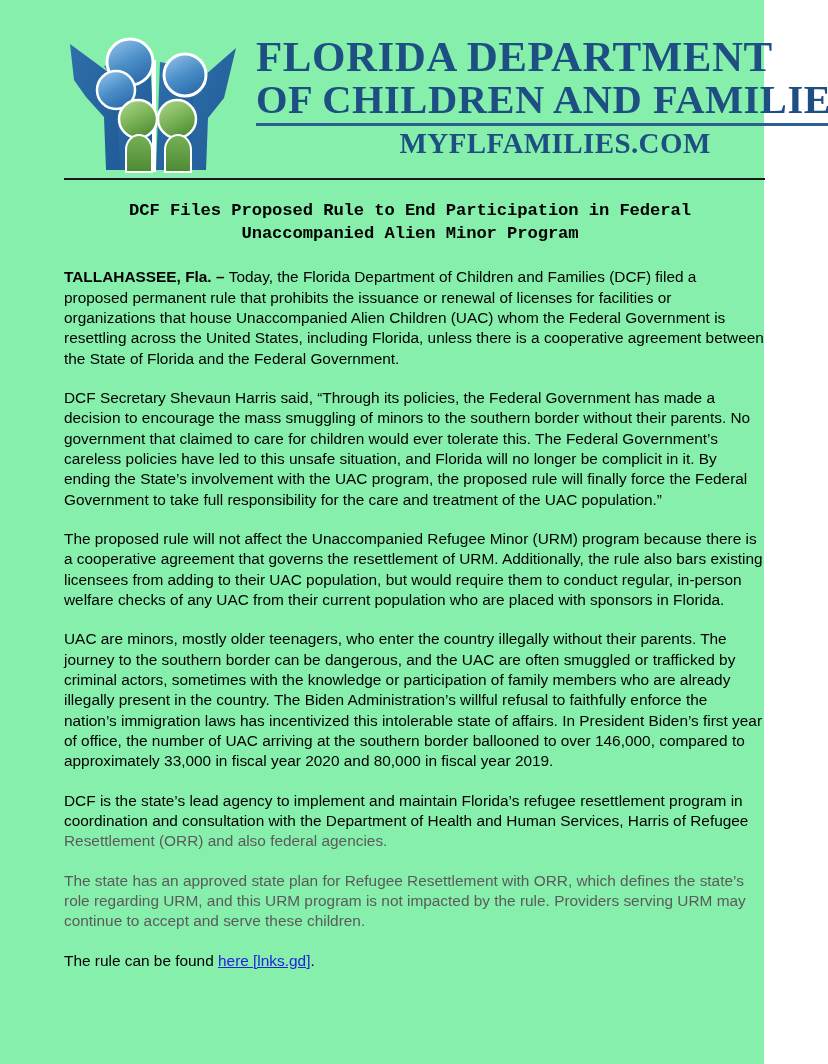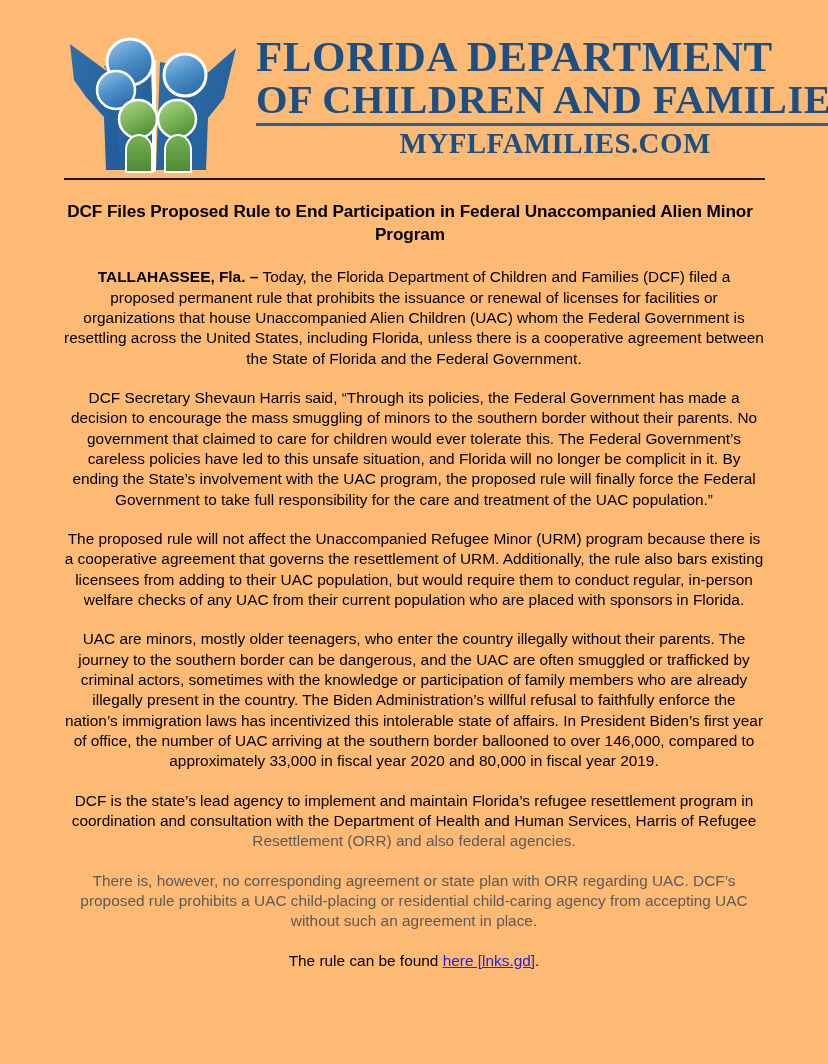--- a/index.html
+++ b/index.html
@@ -8,24 +8,24 @@
     background: #ffffff;
   }
   body {
     width: 828px;
     height: 1064px;
     font-family: "Liberation Sans", sans-serif;
     color: #000000;
     overflow: hidden;
   }
   .page {
-    width: 828px;
+    width: 764px;
     height: 1064px;
     position: relative;
-    background: #fdba74;
+    background: #86efac;
     box-sizing: border-box;
   }
 
   
   .header {
     padding: 22px 64px 0 64px;
     box-sizing: border-box;
   }
   .logo-row {
     display: flex;
@@ -81,35 +81,35 @@
     width: 701px;
   }
 
   
   .content {
     padding: 20px 64px 0 64px;
     box-sizing: border-box;
     width: 828px;
   }
   h1.title {
-    font-family: Liberation Sans, sans-serif;
+    font-family: Liberation Mono, monospace;
     font-size: 17.2px;
     font-weight: 700;
     line-height: 1.32;
     text-align: center;
     margin: 0 8px 22px 0;
     color: #000000;
     letter-spacing: -0.1px;
   }
   p.para {
     font-size: 15.4px;
     line-height: 1.32;
     margin: 0 0 19px 0;
     color: #000000;
-    text-align: center;
+    text-align: left;
   }
   p.para.gray {
     color: #5b5b5b;
   }
   .lead-in { font-weight: 700; }
   .gray-run { color: #5b5b5b; }
   a.doclink {
     color: #2222dd;
     text-decoration: underline;
   }
@@ -190,21 +190,21 @@
     <p class="para">DCF Secretary Shevaun Harris said, “Through its policies, the Federal Government has made a decision to encourage the mass smuggling of minors to the southern border without their parents. No government that claimed to care for children would ever tolerate this. The Federal Government’s careless policies have led to this unsafe situation, and Florida will no longer be complicit in it. By ending the State’s involvement with the UAC program, the proposed rule will finally force the Federal Government to take full responsibility for the care and treatment of the UAC population.”</p>
 
     <p class="para">The proposed rule will not affect the Unaccompanied Refugee Minor (URM) program because there is a cooperative agreement that governs the resettlement of URM. Additionally, the rule also bars existing licensees from adding to their UAC population, but would require them to conduct regular, in-person welfare checks of any UAC from their current population who are placed with sponsors in Florida.</p>
 
     <p class="para">UAC are minors, mostly older teenagers, who enter the country illegally without their parents. The journey to the southern border can be dangerous, and the UAC are often smuggled or trafficked by criminal actors, sometimes with the knowledge or participation of family members who are already illegally present in the country. The Biden Administration’s willful refusal to faithfully enforce the nation’s immigration laws has incentivized this intolerable state of affairs. In President Biden’s first year of office, the number of UAC arriving at the southern border ballooned to over 146,000, compared to approximately 33,000 in fiscal year 2020 and 80,000 in fiscal year 2019.</p>
 
     <p class="para">
       <span>DCF is the state’s lead agency to implement and maintain Florida’s refugee resettlement program in coordination and consultation with the Department of Health and Human Services, Harris of Refugee </span><span class="gray-run">Resettlement (ORR) and also federal agencies.</span>
     </p>
 
-
-    <p class="para gray">There is, however, no corresponding agreement or state plan with ORR regarding UAC. DCF’s proposed rule prohibits a UAC child-placing or residential child-caring agency from accepting UAC without such an agreement in place.</p>
+    <p class="para gray">The state has an approved state plan for Refugee Resettlement with ORR, which defines the state’s role regarding URM, and this URM program is not impacted by the rule. Providers serving URM may continue to accept and serve these children.</p>
+
 
     <p class="para">
       <span>The rule can be found </span><a class="doclink" href="#">here [lnks.gd]</a><span>.</span>
     </p>
 
   </div>
 </div>
 
 </body></html>

